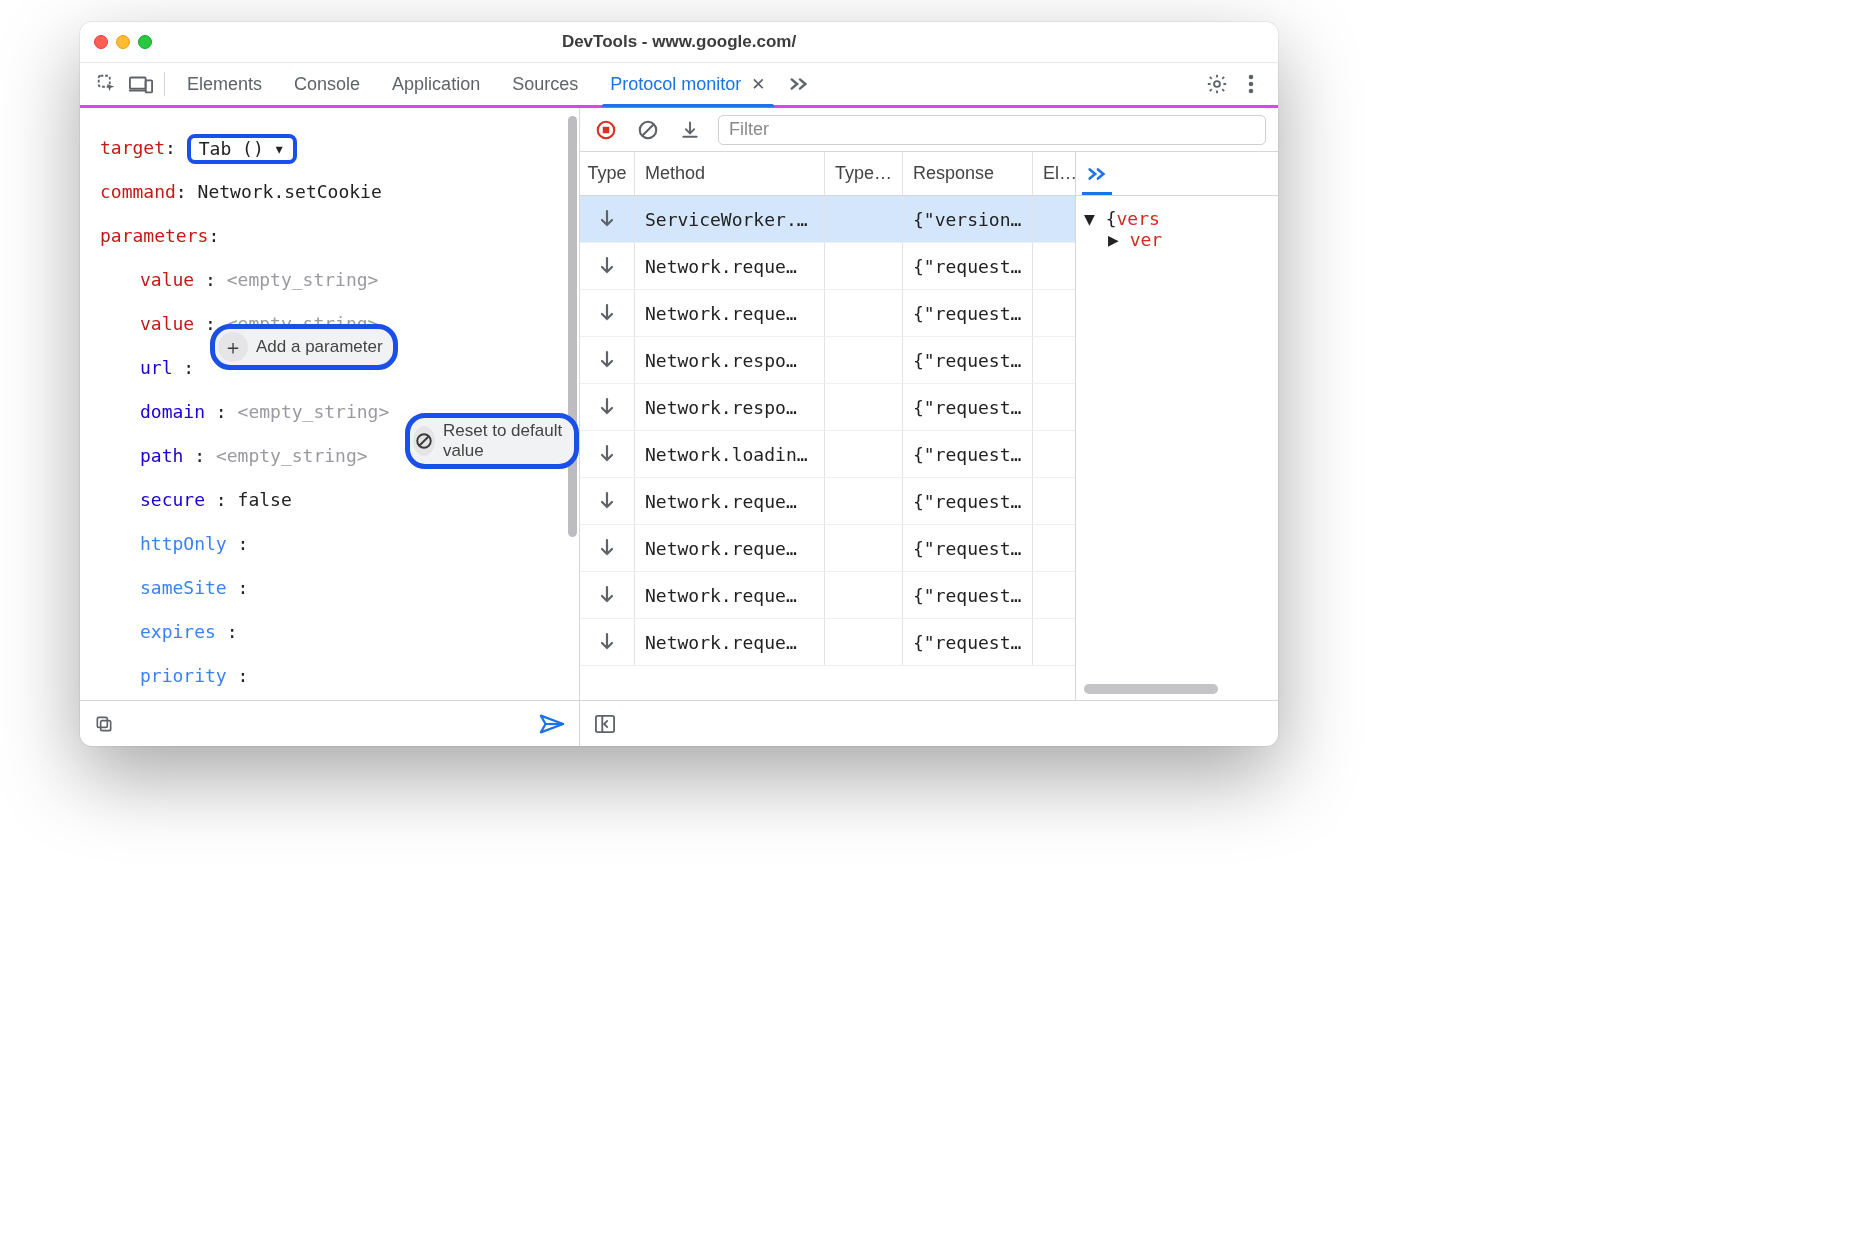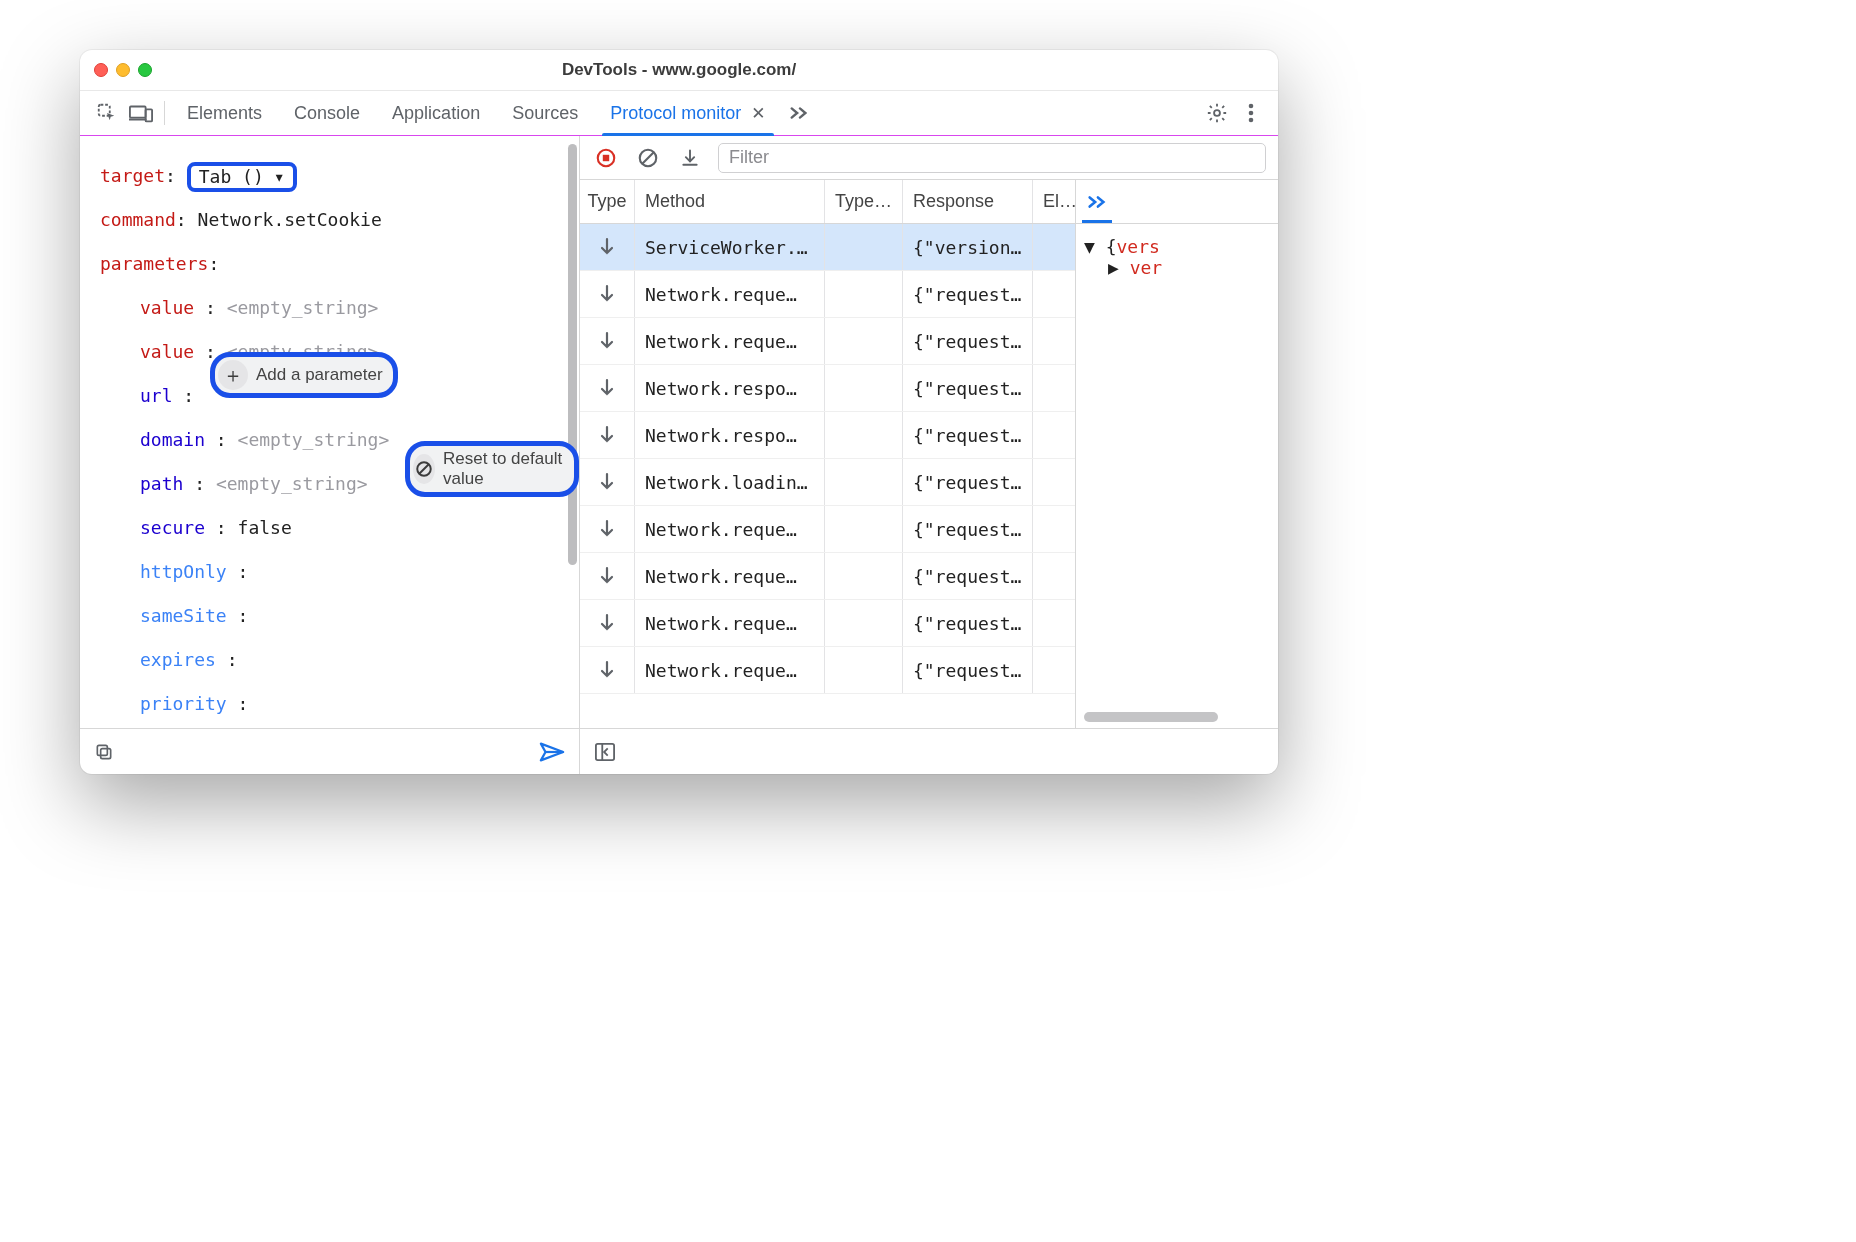--- a/index.html
+++ b/index.html
@@ -1,21 +1,21 @@
 <!DOCTYPE html>
 <html><head>
 <meta charset="utf-8">
 <style>
   * { box-sizing: border-box; margin: 0; padding: 0; }
   html, body { width: 100%; height: 100%; background: transparent; }
   body { display:flex; align-items:flex-start; justify-content:flex-start; font-family: "Helvetica Neue", Arial, sans-serif; }
 
   .window {
     width: 1198px;
-    margin: 50px 0 0 80px;
+    margin: 22px 0 0 80px;
     background: #fff;
     border-radius: 12px;
     box-shadow: 0 30px 80px rgba(0,0,0,0.35), 0 0 0 1px rgba(0,0,0,0.05);
     overflow: hidden;
     display: flex;
     flex-direction: column;
   }
 
   
   .titlebar {
@@ -32,21 +32,21 @@
   .dot.max   { background:#28c840; border:1px solid #1ba42e; }
   .title {
     position:absolute; left:0; right:0; text-align:center;
     font-weight:600; color:#3c3c3c; font-size:17px;
   }
 
   
   .tabstrip {
     height:46px;
     border-top:1px solid #e8e8e8;
-    border-bottom:1px solid #d946ef;
+    border-bottom:3px solid #d946ef;
     display:flex;
     align-items:center;
     padding:0 12px;
     gap:4px;
     color:#5f6368;
     font-size:18px;
   }
   .tabstrip .sep { width:1px; height:24px; background:#d7d7d7; margin:0 4px; }
   .tabstrip .iconbtn { width:30px; height:30px; display:flex; align-items:center; justify-content:center; cursor:pointer; }
   .tabstrip .tab { padding:0 14px; height:46px; display:flex; align-items:center; cursor:pointer; position:relative; white-space:nowrap; }

